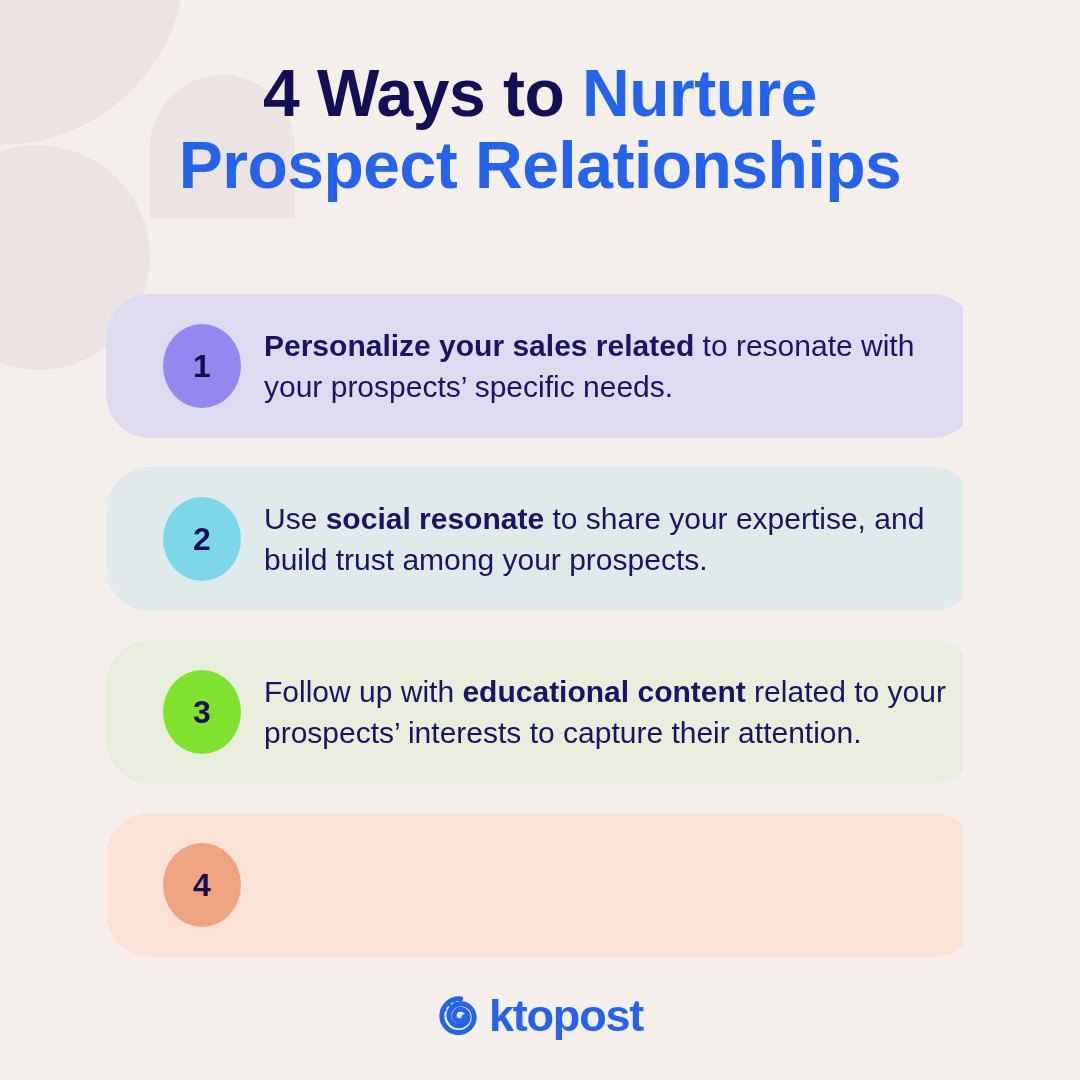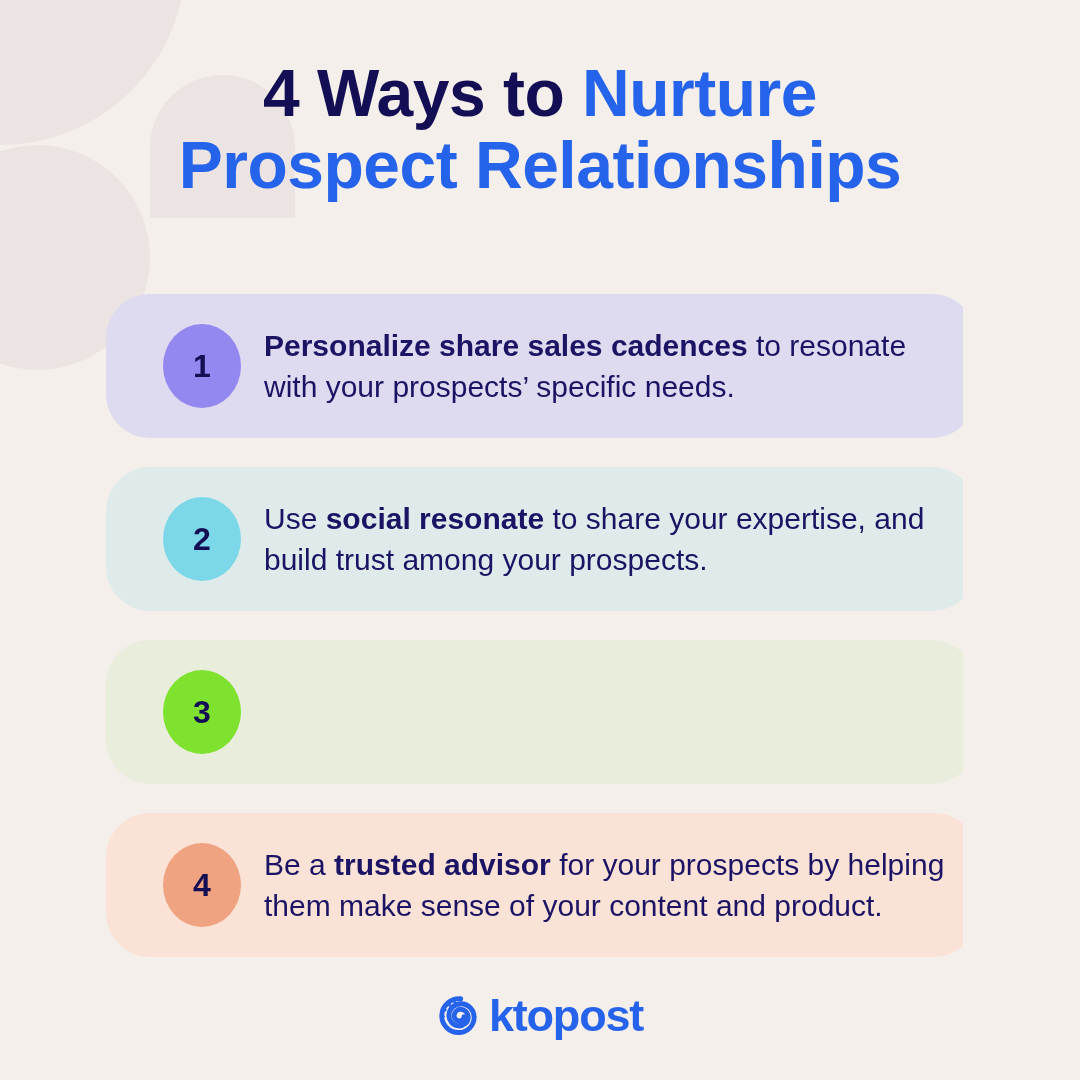--- a/index.html
+++ b/index.html
@@ -156,41 +156,41 @@
     <span class="title-line"><span class="t-dark">4 Ways to </span><span class="t-blue">Nurture</span></span>
     <span class="title-line t-blue">Prospect Relationships</span>
   </div>
 
   <div class="cards">
 
     <div class="card card-1">
       <div class="badge badge-1">
           <span>1</span>
         </div>
-      <div class="card-text"><b>Personalize share sales cadences</b><span> to resonate with your prospects’ specific needs.</span></div>
+      <div class="card-text"><b>Personalize your sales related</b><span> to resonate with your prospects’ specific needs.</span></div>
     </div>
 
     <div class="card card-2">
       <div class="badge badge-2">
           <span>2</span>
         </div>
       <div class="card-text"><span>Use </span><b>social resonate</b><span> to share your expertise, and build trust among your prospects.</span></div>
     </div>
 
     <div class="card card-3">
       <div class="badge badge-3">
           <span>3</span>
         </div>
+      <div class="card-text"><span>Follow up with </span><b>educational content</b><span> related to your prospects’ interests to capture their attention.</span></div>
     </div>
 
     <div class="card card-4">
       <div class="badge badge-4">
           <span>4</span>
         </div>
-      <div class="card-text"><span>Be a </span><b>trusted advisor</b><span> for your prospects by helping them make sense of your content and product.</span></div>
     </div>
 
   </div>
 
   <div class="logo">
     <svg class="logo-mark" viewBox="0 0 48 48">
       <path d="M24.8 7.0 C14.3 6.2 5.3 14.1 5.0 24.4 C4.7 34.2 12.6 42.2 22.4 42.3 C31.4 42.4 38.6 35.4 38.8 26.6 C38.9 18.8 32.9 12.4 25.2 12.2 C18.4 12.0 12.7 17.3 12.4 24.1 C12.2 30.1 16.8 35.1 22.8 35.4 C28.0 35.6 32.4 31.6 32.6 26.4 C32.8 22.0 29.4 18.2 25.0 18.0 C21.3 17.9 18.1 20.7 17.9 24.4 C17.8 27.5 20.2 30.1 23.3 30.2 C25.9 30.3 28.1 28.3 28.2 25.7" fill="none" stroke="#2563EB" stroke-width="5.1" stroke-linecap="round"></path>
       <circle cx="13.0" cy="13.6" r="1.7" fill="#2563EB"></circle>
       <circle cx="18.6" cy="11.0" r="1.5" fill="#2563EB"></circle>
       <circle cx="8.6" cy="18.9" r="1.5" fill="#2563EB"></circle>

